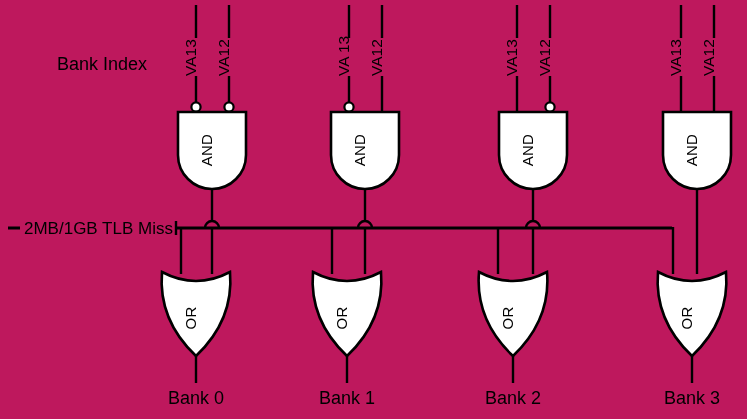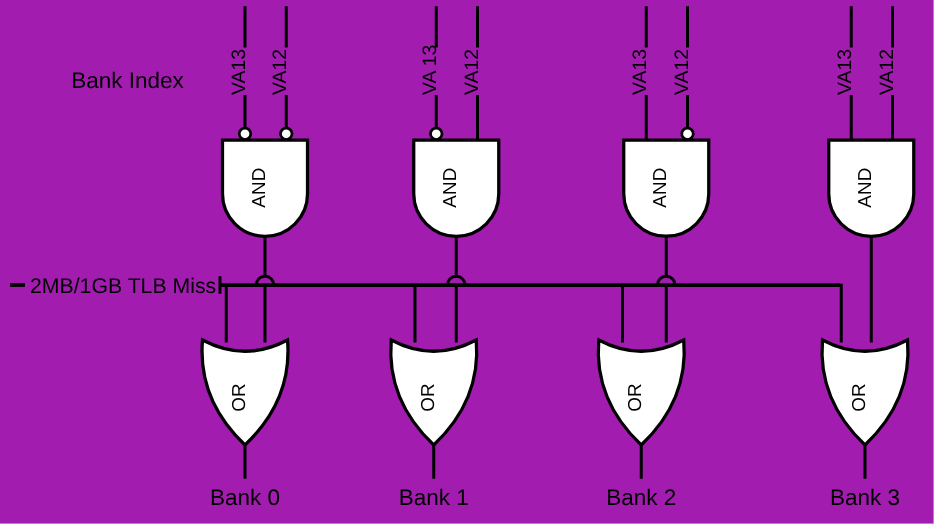--- a/index.html
+++ b/index.html
@@ -9,21 +9,21 @@
     background: #ffffff;
   }
   body {
     font-family: "Liberation Sans", sans-serif;
     -webkit-font-smoothing: antialiased;
   }
   #diagram-root {
     position: relative;
     width: 747px;
     height: 419px;
-    background: #a21caf;
+    background: #be185d;
     overflow: hidden;
   }
   svg#circuit {
     position: absolute;
     top: 0;
     left: 0;
     width: 747px;
     height: 419px;
     display: block;
   }

